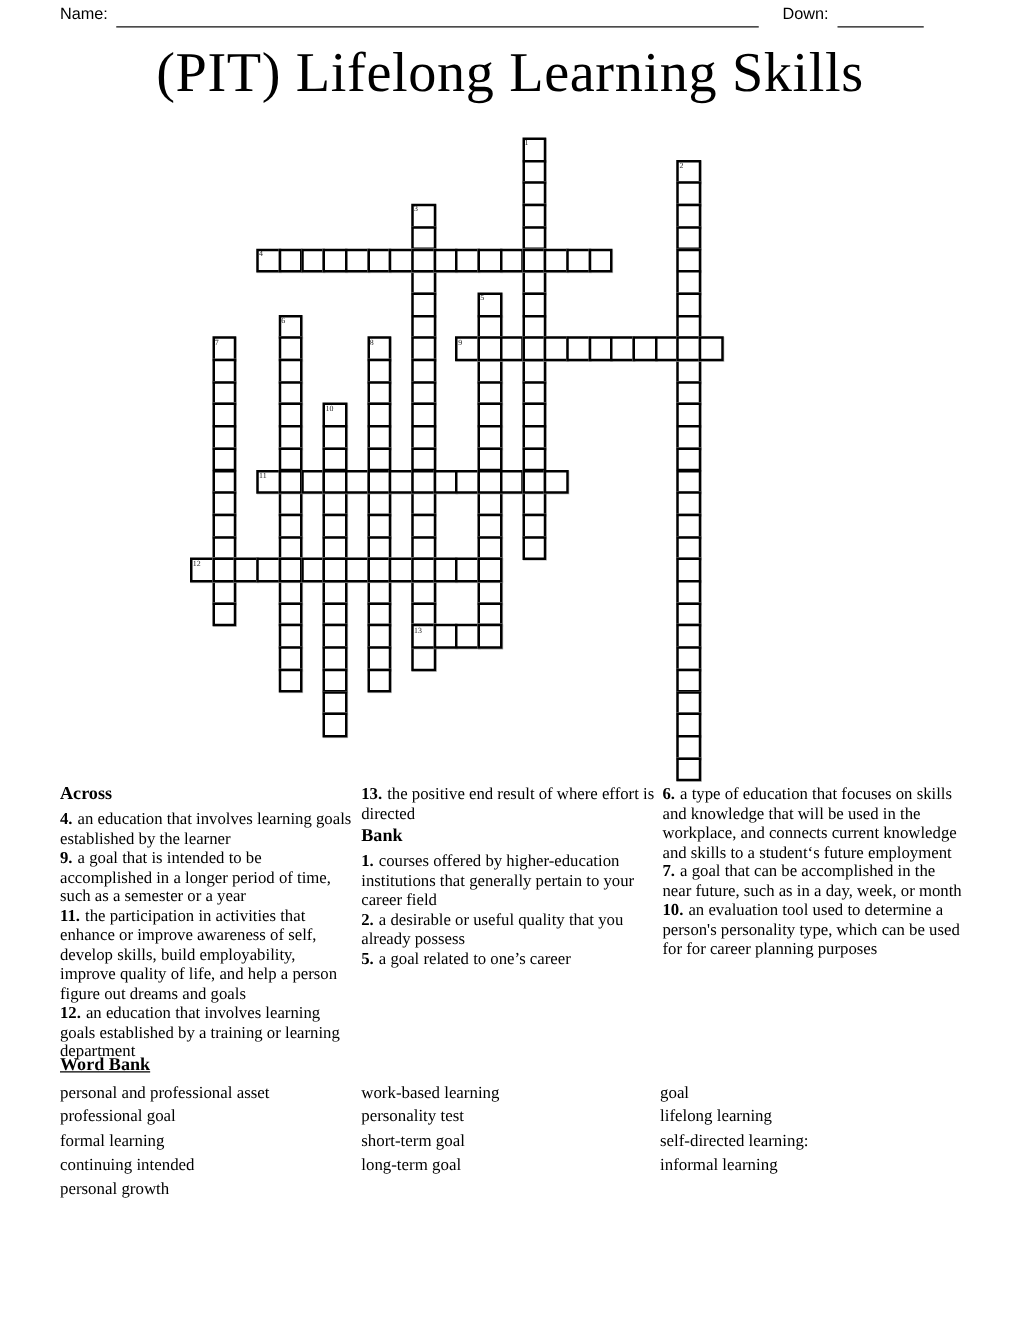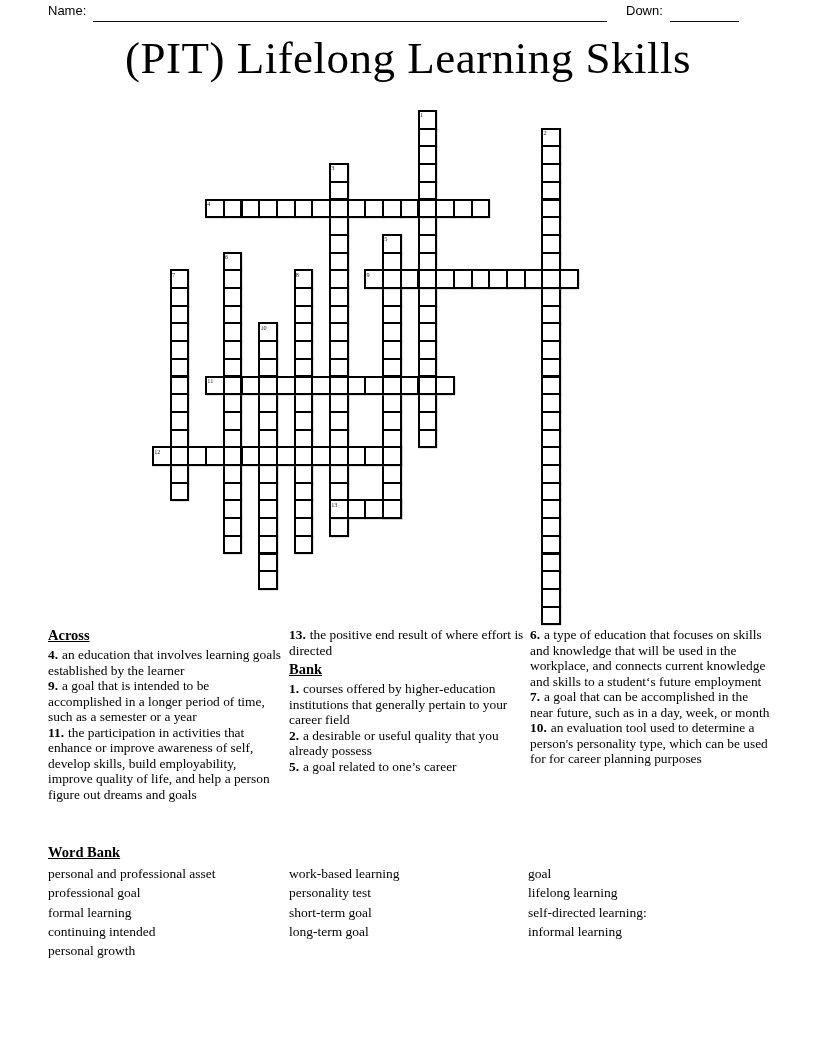--- a/index.html
+++ b/index.html
@@ -19,21 +19,21 @@
   
   #crossword{position:absolute;left:152px;top:110px;}
   .cell{position:absolute;width:19.7px;height:19.7px;background:#fff;
         border:2px solid #000;box-sizing:border-box;
         box-shadow:0.5px 0.5px 0 0 rgba(120,120,120,.45);}
   .cellnum{position:absolute;font-family:"Liberation Serif",serif;
            font-size:6.3px;line-height:7px;color:#222;z-index:5;}
 
   
   .clue-col{position:absolute;top:627px;font-size:13.4px;line-height:15.5px;}
-  .sec-heading{font-size:14.5px;font-weight:700;text-decoration:underline;
+  .sec-heading{font-size:14.5px;font-weight:700;
                line-height:17px;margin:0 0 3px 0;}
   .sec-heading.mid{margin-top:3px;}
   .clue{margin:0;}
   .clue strong{margin-right:4px;}
 
   
   .wb-heading{position:absolute;left:48px;top:844px;font-size:14.5px;
               font-weight:700;text-decoration:underline;line-height:17px;}
   .wb-col{position:absolute;top:864px;font-size:13.5px;line-height:19.3px;}
   .wb-item{margin:0;white-space:nowrap;}
@@ -270,20 +270,21 @@
       <span class="cellnum" style="left: 2.2px; top: 337.5px;">12</span>
       <span class="cellnum" style="left: 179.2px; top: 390.6px;">13</span>
     </div>
 
   <div id="clues">
       <div class="clue-col" style="left: 48px; width: 236px;">
         <div class="sec-heading">Across</div>
         <p class="clue"><strong>4.</strong><span>an education that involves learning goals established by the learner</span></p>
         <p class="clue"><strong>9.</strong><span>a goal that is intended to be accomplished in a longer period of time, such as a semester or a year</span></p>
         <p class="clue"><strong>11.</strong><span>the participation in activities that enhance or improve awareness of self, develop skills, build employability, improve quality of life, and help a person figure out dreams and goals</span></p>
+        <p class="clue"><strong>12.</strong><span>an education that involves learning goals established by a training or learning department</span></p>
       </div>
       <div class="clue-col" style="left: 289px; width: 237px;">
         <p class="clue"><strong>13.</strong><span>the positive end result of where effort is directed</span></p>
         <div class="sec-heading mid">Bank</div>
         <p class="clue"><strong>1.</strong><span>courses offered by higher-education institutions that generally pertain to your career field</span></p>
         <p class="clue"><strong>2.</strong><span>a desirable or useful quality that you already possess</span></p>
         <p class="clue"><strong>5.</strong><span>a goal related to one’s career</span></p>
       </div>
       <div class="clue-col" style="left: 530px; width: 243px;">
         <p class="clue"><strong>6.</strong><span>a type of education that focuses on skills and knowledge that will be used in the workplace, and connects current knowledge and skills to a student‘s future employment</span></p>

